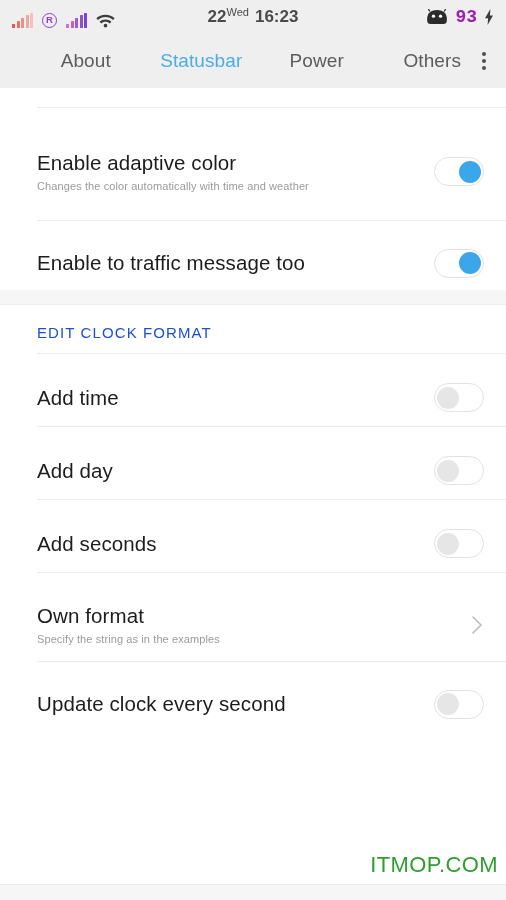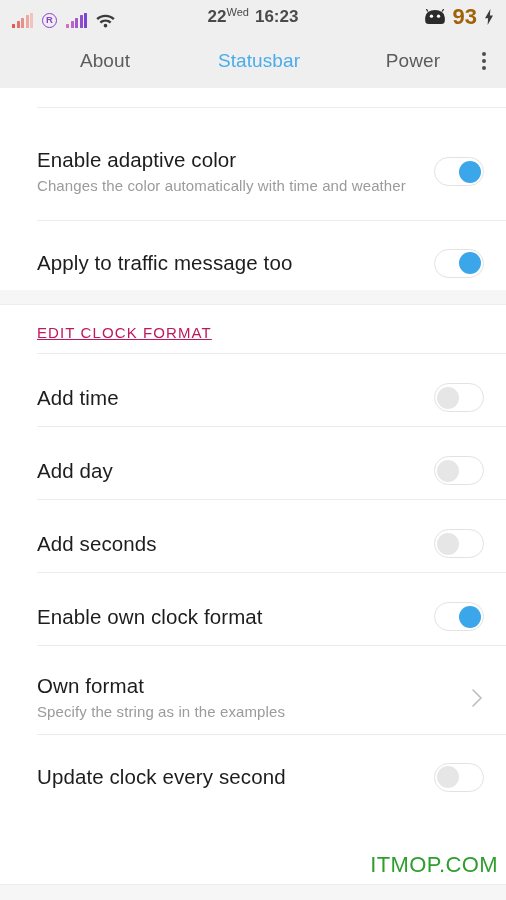--- a/index.html
+++ b/index.html
@@ -50,21 +50,21 @@
   }
   .wifi { width:19px; height:15px; }
   .clock {
     font-size:17px; font-weight:bold; color:#4a4a4a;
     letter-spacing:0px; display:flex; align-items:baseline;
   }
   .clock .day { font-size:11px; font-weight:normal; vertical-align:super;
     position:relative; top:-6px; margin:0 4px 0 0; }
   .clock .time { margin-left:2px; }
   .droid { width:22px; height:16px; }
-  .batt-num { font-size:22px; font-weight:bold; color:#a16207; }
+  .batt-num { font-size:18px; font-weight:bold; color:#a21caf;font-family:Liberation Mono, monospace; }
   .bolt { width:10px; height:16px; }
 
   
   .tabbar {
     height:54px; background:#efeff0;
     display:flex; align-items:center; position:relative;
     padding:0 16px 0 28px;
   }
   .tab {
     flex:1; text-align:center; font-size:19px; color:#5c5c5c;
@@ -84,24 +84,24 @@
     position:relative; background:#fff;
     display:flex; align-items:center;
     padding:16px 22px 0 37px; min-height:73px;
   }
   .row::before {
     content:""; position:absolute; left:37px; right:0; top:0;
     height:1px; background:#ececec;
   }
   .row-text { flex:1; padding-right:16px; }
   .row-title { font-size:20.5px; color:#1d1d1d; letter-spacing:.1px; line-height:1.25; }
-  .row-sub { font-size:15px; color:#9b9b9b; line-height:1.33; margin-top:3px; letter-spacing:.1px; }
+  .row-sub { font-size:11px; color:#9b9b9b; line-height:1.33; margin-top:3px; letter-spacing:.1px; }
   .section-head {
     position:relative; padding:19px 22px 12px 37px;
-    font-size:15px; color:#be185d; letter-spacing:1.1px; background:#fff;text-decoration:underline;
+    font-size:15px; color:#1d4ed8; letter-spacing:1.1px; background:#fff;
   }
 
   
   .toggle {
     width:50px; height:29px; border-radius:15px;
     border:1px solid #e2e2e2; background:#fff;
     position:relative; flex:none;
   }
   .toggle .knob {
     position:absolute; top:50%; transform:translateY(-50%);
@@ -178,20 +178,21 @@
           <path d="M6.4 0 L1 9.2 h3.1 L3.6 16 L9 6.5 H5.9 z" fill="#3c3c3c"></path>
         </svg>
       </span>
     </div>
   </div>
 
   <div class="tabbar">
     <div class="tab">About</div>
     <div class="tab active">Statusbar</div>
     <div class="tab">Power</div>
+    <div class="tab">Others</div>
     <div class="overflow">
       <span></span>
         <span></span>
         <span></span>
     </div>
   </div>
 
   <div class="content">
 
     <div style="height:19px;background:#fff;"></div>
@@ -201,21 +202,21 @@
         <div class="row-title">Enable adaptive color</div>
         <div class="row-sub">Changes the color automatically with time and weather</div>
       </div>
       <div class="toggle on">
         <span class="knob"></span>
       </div>
     </div>
 
     <div class="row" style="min-height:70px;">
       <div class="row-text">
-        <div class="row-title">Apply to traffic message too</div>
+        <div class="row-title">Enable to traffic message too</div>
       </div>
       <div class="toggle on">
         <span class="knob"></span>
       </div>
     </div>
 
     <div class="sep-band"></div>
 
     <div class="section-head">EDIT CLOCK FORMAT</div>
 
@@ -240,28 +241,20 @@
 
     <div class="row">
       <div class="row-text">
         <div class="row-title">Add seconds</div>
       </div>
       <div class="toggle off">
         <span class="knob"></span>
       </div>
     </div>
 
-    <div class="row">
-      <div class="row-text">
-        <div class="row-title">Enable own clock format</div>
-      </div>
-      <div class="toggle on">
-        <span class="knob"></span>
-      </div>
-    </div>
 
     <div class="row" style="min-height:89px;">
       <div class="row-text">
         <div class="row-title">Own format</div>
         <div class="row-sub">Specify the string as in the examples</div>
       </div>
       <span class="chev">
         <svg viewBox="0 0 14 24" width="14" height="24">
           <path d="M3 4 L11 12 L3 20" stroke="#bcbcbc" stroke-width="1.6" fill="none" stroke-linecap="round" stroke-linejoin="round"></path>
         </svg>

